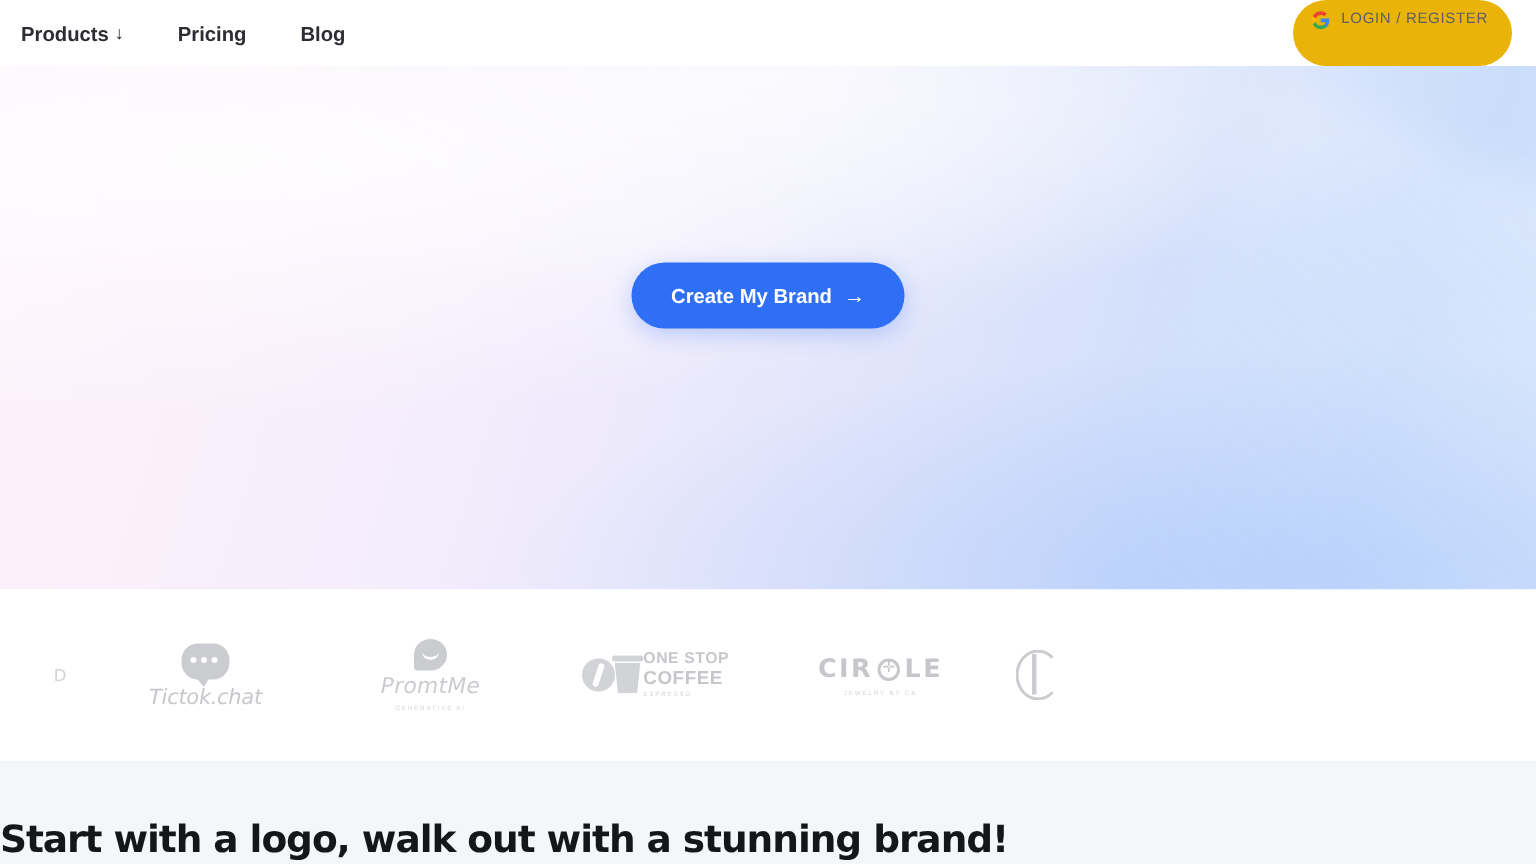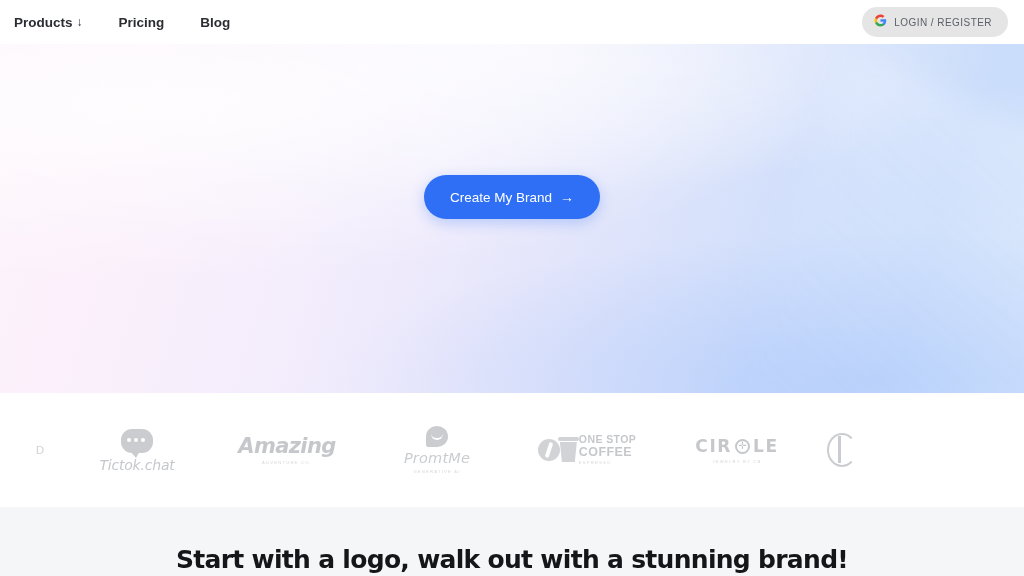--- a/index.html
+++ b/index.html
@@ -60,26 +60,25 @@
     cursor: pointer;
     white-space: nowrap;
   }
 
   .nav-caret { font-size: 12px; color: #2b2d33; line-height: 1; }
 
   .nav-right { margin-left: auto; display: flex; align-items: center; }
 
   .login-btn {
     display: flex;
-    align-items: center;
     gap: 7px;
-    background: #e5e5e5;
+    background: #eab308;
     border: none;
     border-radius: 999px;
-    padding: 7px 16px 7px 12px;
+    padding: 7px 16px 21px 12px;
     cursor: pointer;
     font-family: "Liberation Sans", sans-serif;
   }
 
   .login-label {
     font-size: 10px;
     letter-spacing: 0.45px;
     color: #5b6068;
     font-weight: 500;
     white-space: nowrap;
@@ -156,21 +155,21 @@
 
   .cta-btn {
     margin-top: 28px;
     background: #2f6ff5;
     color: #ffffff;
     border: none;
     border-radius: 999px;
     height: 44px;
     padding: 0 26px;
     font-size: 13.5px;
-    font-weight: 400;
+    font-weight: 700;
     font-family: "Liberation Sans", sans-serif;
     display: inline-flex;
     align-items: center;
     gap: 8px;
     cursor: pointer;
     box-shadow: 0 4px 14px rgba(47,111,245,0.28);
   }
   .cta-arrow { font-size: 14px; line-height: 1; }
 
   
@@ -306,21 +305,20 @@
     content: ""; position: absolute; left: 9px; top: 1px;
     width: 2.5px; height: 27px; background: #c8cace;
   }
 
   
   .next-section {
     width: 100%;
     height: 69px;
     background: #f5f6f7;
     display: flex;
-    justify-content: center;
     padding-top: 38px;
     overflow: hidden;
   }
 
   .next-heading {
     font-family: "DejaVu Sans", sans-serif;
     font-size: 25px;
     font-weight: 700;
     letter-spacing: -0.7px;
     color: #15161a;
@@ -388,24 +386,20 @@
           <div class="dots">
               <i></i>
               <i></i>
               <i></i>
             </div>
         </div>
         <div class="client-name tictok-name">Tictok.chat</div>
       </div>
 
 
-      <div class="client c-amazing">
-        <div class="client-name amazing-name">Amazing</div>
-        <div class="client-tag">Adventure Co.</div>
-      </div>
 
       <div class="client c-promt">
         <div class="promt-bubble">
           <span class="promt-smile"></span>
         </div>
         <div class="client-name promt-name">PromtMe</div>
         <div class="client-tag">Generative AI</div>
       </div>
 
       <div class="client c-coffee">

